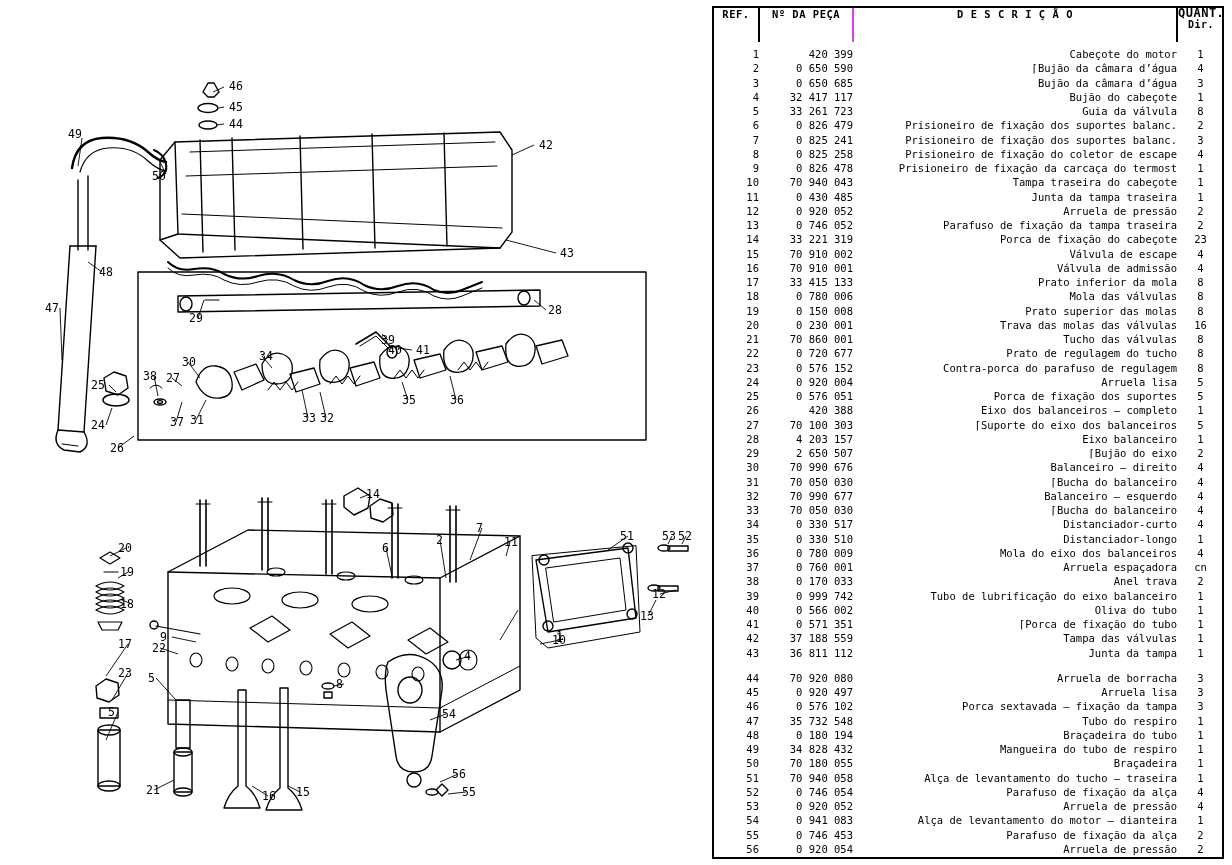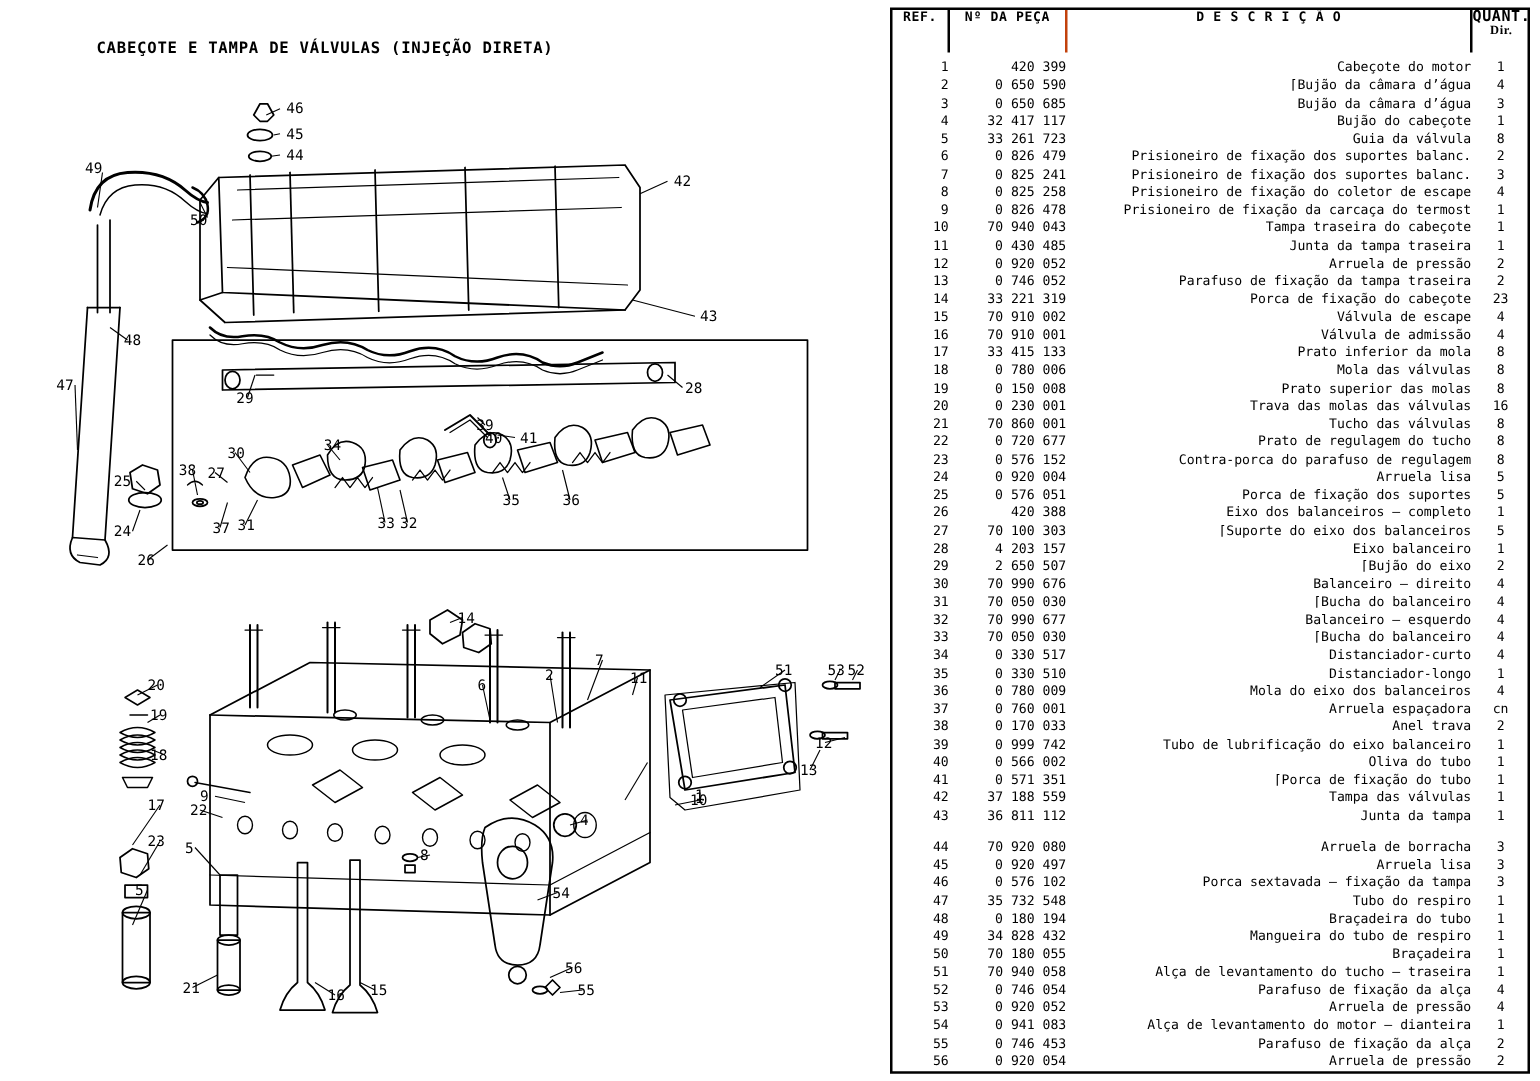--- a/index.html
+++ b/index.html
@@ -18,39 +18,38 @@
   table.parts{border-collapse:collapse;width:100%;height:100%;table-layout:fixed;
     font-family:"DejaVu Sans Mono",monospace;font-size:10.5px;}
   table.parts th,table.parts td{padding:0;border:0;vertical-align:top;line-height:12.35px;}
   .col-ref{width:44px;}
   .col-part{width:92px;}
   .col-desc{width:322px;}
   .col-qty{width:46px;}
   thead th{border-bottom:2px solid #000;text-align:center;font-weight:700;font-size:10.5px;
     letter-spacing:.5px;height:34px;vertical-align:middle;}
   thead th.col-ref,thead th.col-part,thead th.col-desc{border-right:2px solid #000;}
-  thead th.col-part{border-right:2px solid #c2410c;}
+  thead th.col-part{border-right:2px solid #d946ef;}
   td.ref{text-align:right;padding-right:12px;border-right:2px solid #000;}
   td.part{text-align:right;padding-right:8px;border-right:2px solid #000;}
   td.desc{text-align:right;padding-left:7px;border-right:2px solid #000;white-space:pre;}
   td.qty{text-align:center;}
   tr.gap td{height:11px;}
   .hdr-q1{display:block;font-size:12px;line-height:11px;}
-  .hdr-q2{display:block;font-size:10px;line-height:11px;font-family:Liberation Serif, serif;}
+  .hdr-q2{display:block;font-size:10px;line-height:11px;}
   .ind1{padding-left:18px;}
   .ind2{padding-left:30px;}
   .tbl-body-pad{height:6px;}
 </style>
 </head>
 <body>
 
 <div id="root">
 
   <div id="illustration">
-    <div id="diagram-title">CABEÇOTE E TAMPA DE VÁLVULAS (INJEÇÃO DIRETA)</div>
 
     <svg id="dwg" width="706" height="865" viewBox="0 0 706 865">
       <g fill="none" stroke="#000" stroke-width="1.4" stroke-linejoin="round" stroke-linecap="round">
 
         <path d="M160 160 L175 142 L500 132 L512 150 L512 232 L500 248 L180 258 L160 240 Z"></path>
         <path d="M175 142 L178 234 L500 248"></path>
         <path d="M178 234 L160 240"></path>
         <path d="M232 138 L235 250"></path>
         <path d="M300 136 L303 249"></path>
         <path d="M372 134 L375 248"></path>

